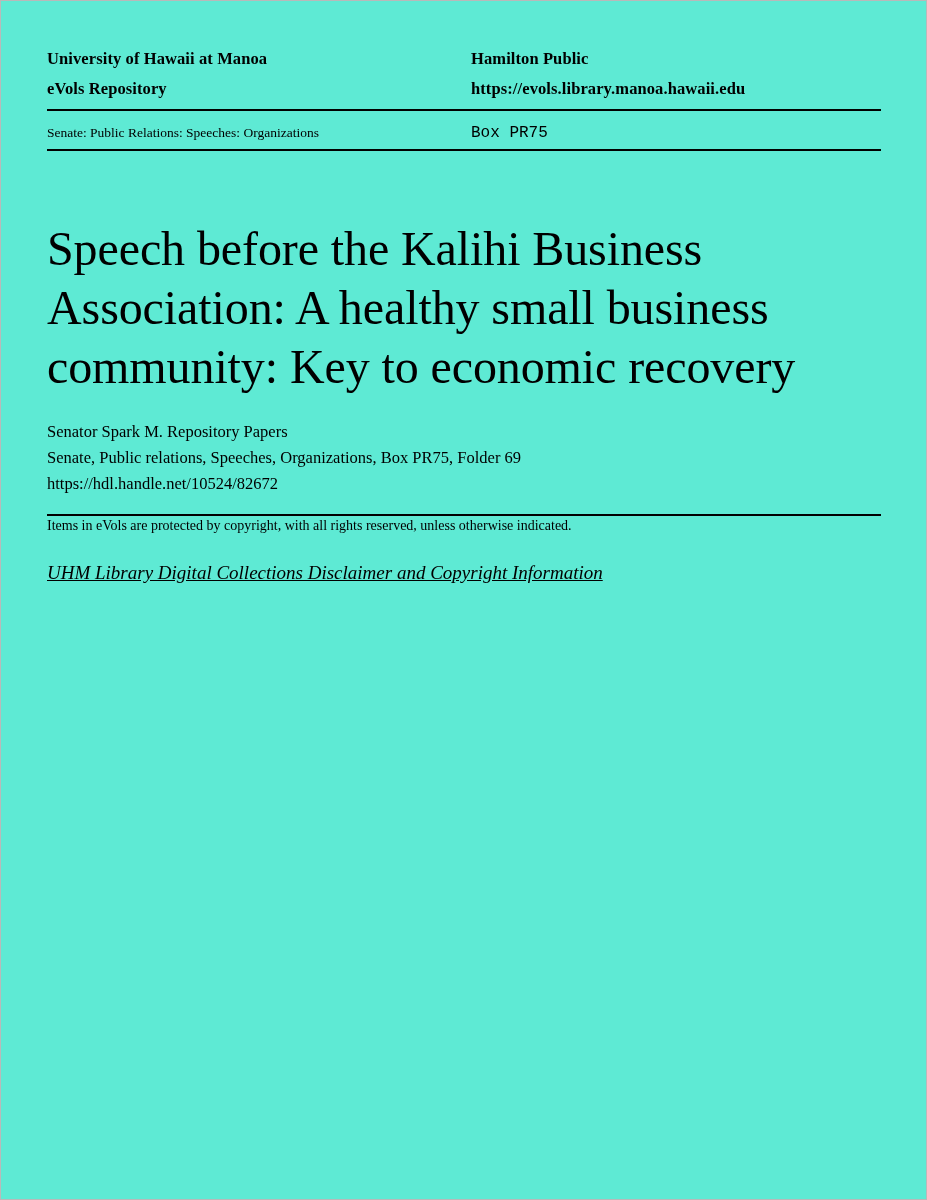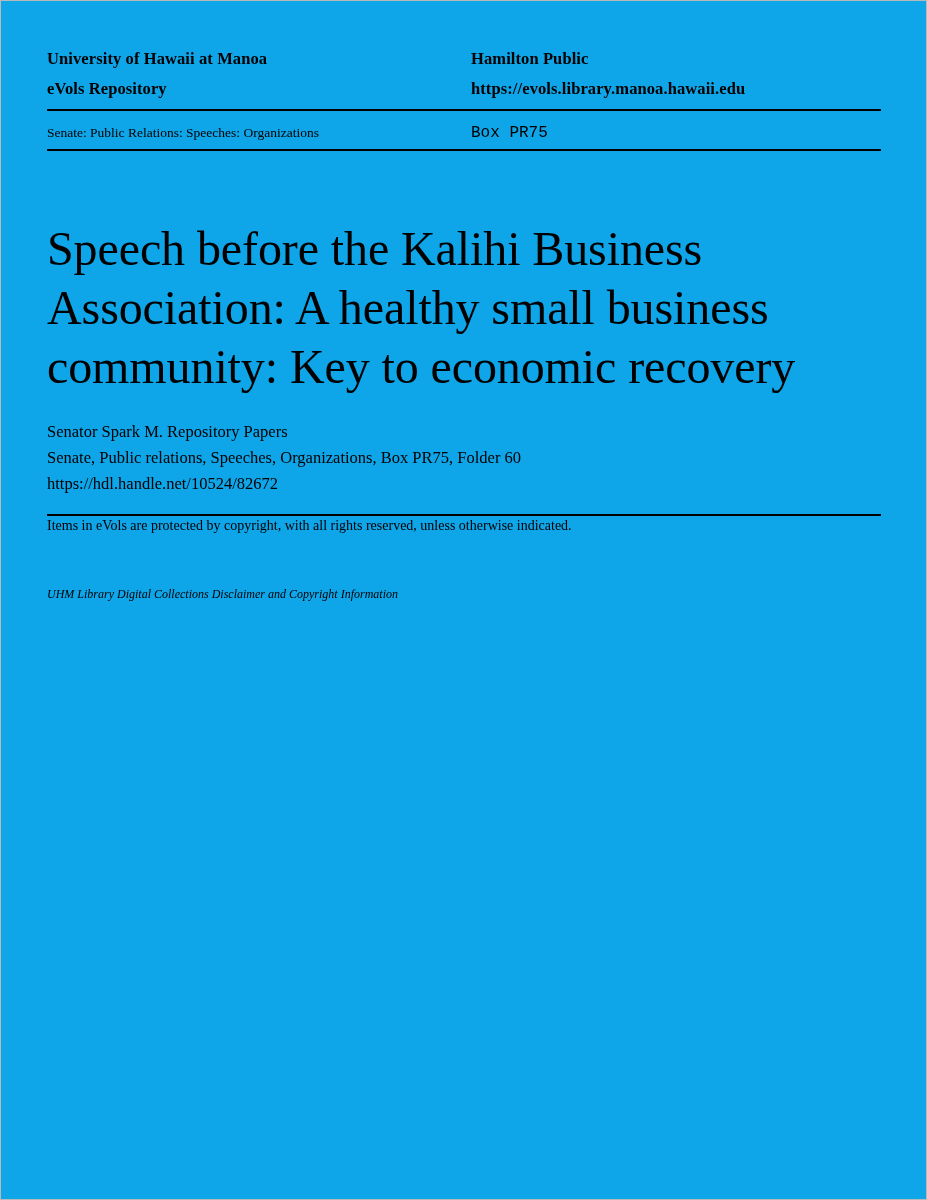--- a/index.html
+++ b/index.html
@@ -16,21 +16,21 @@
     overflow: hidden;
   }
   .page {
     position: absolute;
     top: 0;
     left: 0;
     width: 927px;
     height: 1200px;
     box-sizing: border-box;
     border: 1px solid #b9b9b9;
-    background: #0ea5e9;
+    background: #5eead4;
   }
   .inner {
     position: absolute;
     left: 46px;
     top: 0;
     width: 834px;
   }
 
   
   .header {
@@ -109,25 +109,26 @@
     position: absolute;
     left: 0;
     top: 512px;
     width: 834px;
     font-size: 14px;
     line-height: 26px;
   }
   .disclaimer {
     position: absolute;
     left: 0;
-    top: 580px;
+    top: 559px;
     width: 834px;
-    font-size: 12px;
+    font-size: 19px;
     font-style: italic;
     line-height: 26px;
+    text-decoration: underline;
   }
 </style>
 </head>
 <body>
 
 <div class="page">
   <div class="inner">
 
     <div class="header">
       <div class="hdr-row">
@@ -143,21 +144,21 @@
         <div class="meta-left">Senate: Public Relations: Speeches: Organizations</div>
         <div class="meta-right">Box PR75</div>
       </div>
       <div class="rule-thick"></div>
     </div>
 
     <h1 class="title">Speech before the Kalihi Business Association: A healthy small business community: Key to economic recovery</h1>
 
     <div class="citation">
       <div>Senator Spark M. Repository Papers</div>
-      <div>Senate, Public relations, Speeches, Organizations, Box PR75, Folder 60</div>
+      <div>Senate, Public relations, Speeches, Organizations, Box PR75, Folder 69</div>
       <div>https://hdl.handle.net/10524/82672</div>
     </div>
 
     <div class="rights-rule"></div>
 
     <div class="rights">Items in eVols are protected by copyright, with all rights reserved, unless otherwise indicated.</div>
 
     <div class="disclaimer">UHM Library Digital Collections Disclaimer and Copyright Information</div>
 
   </div>

